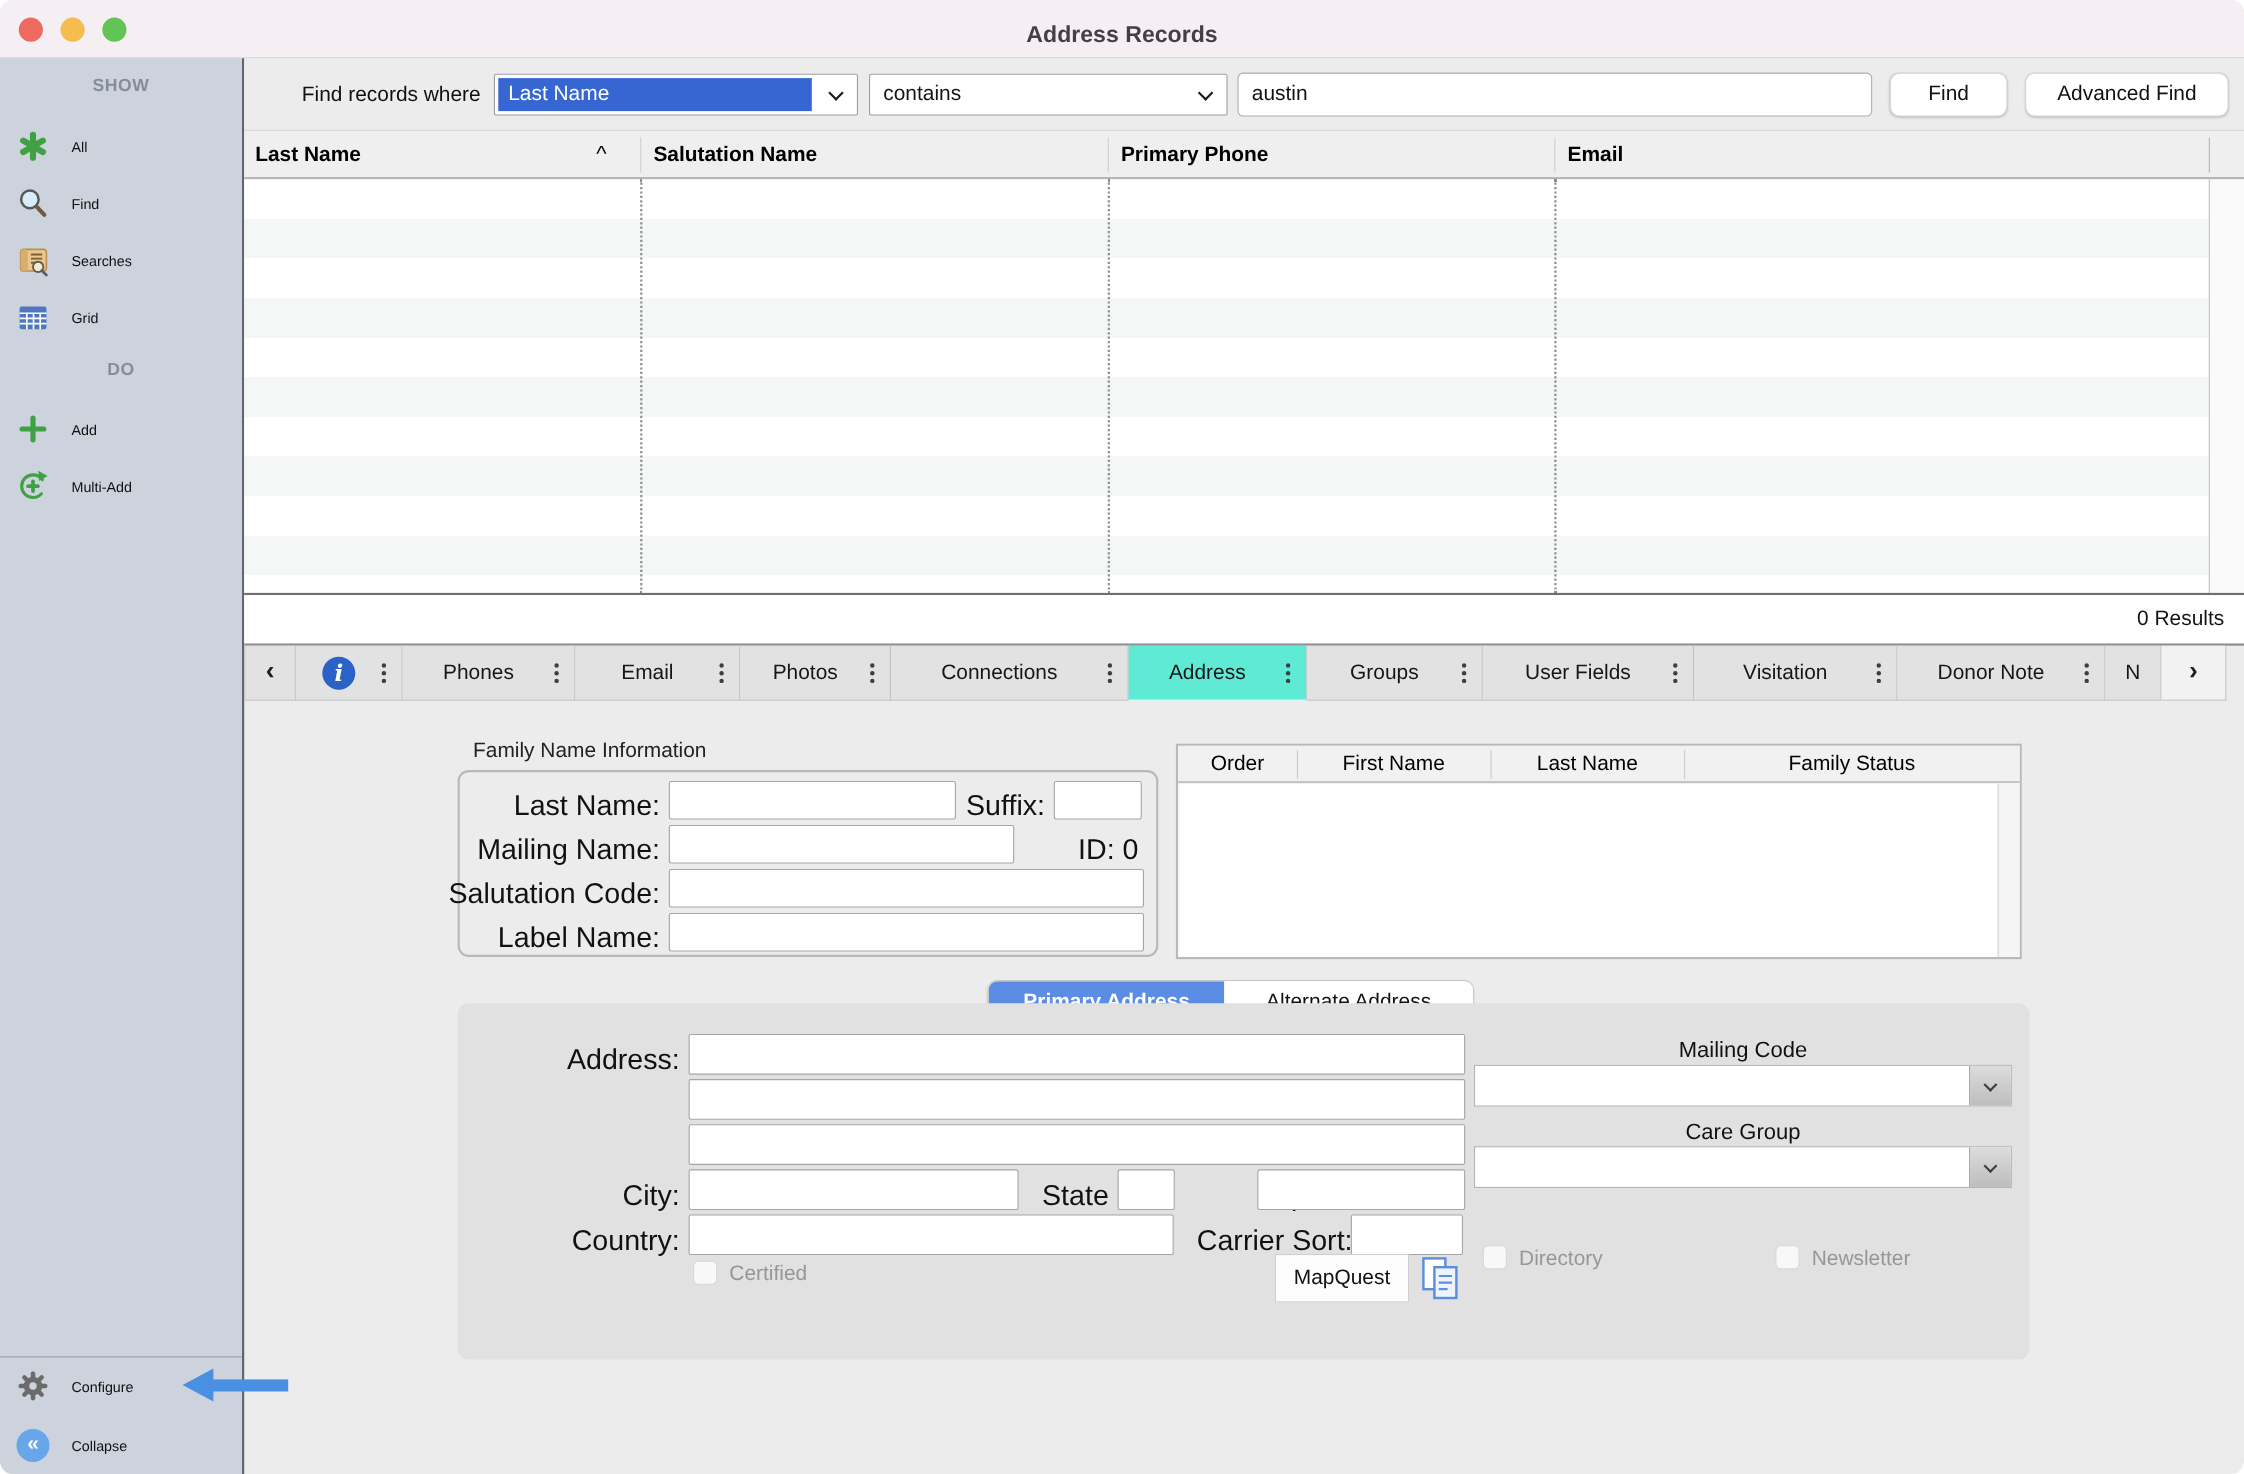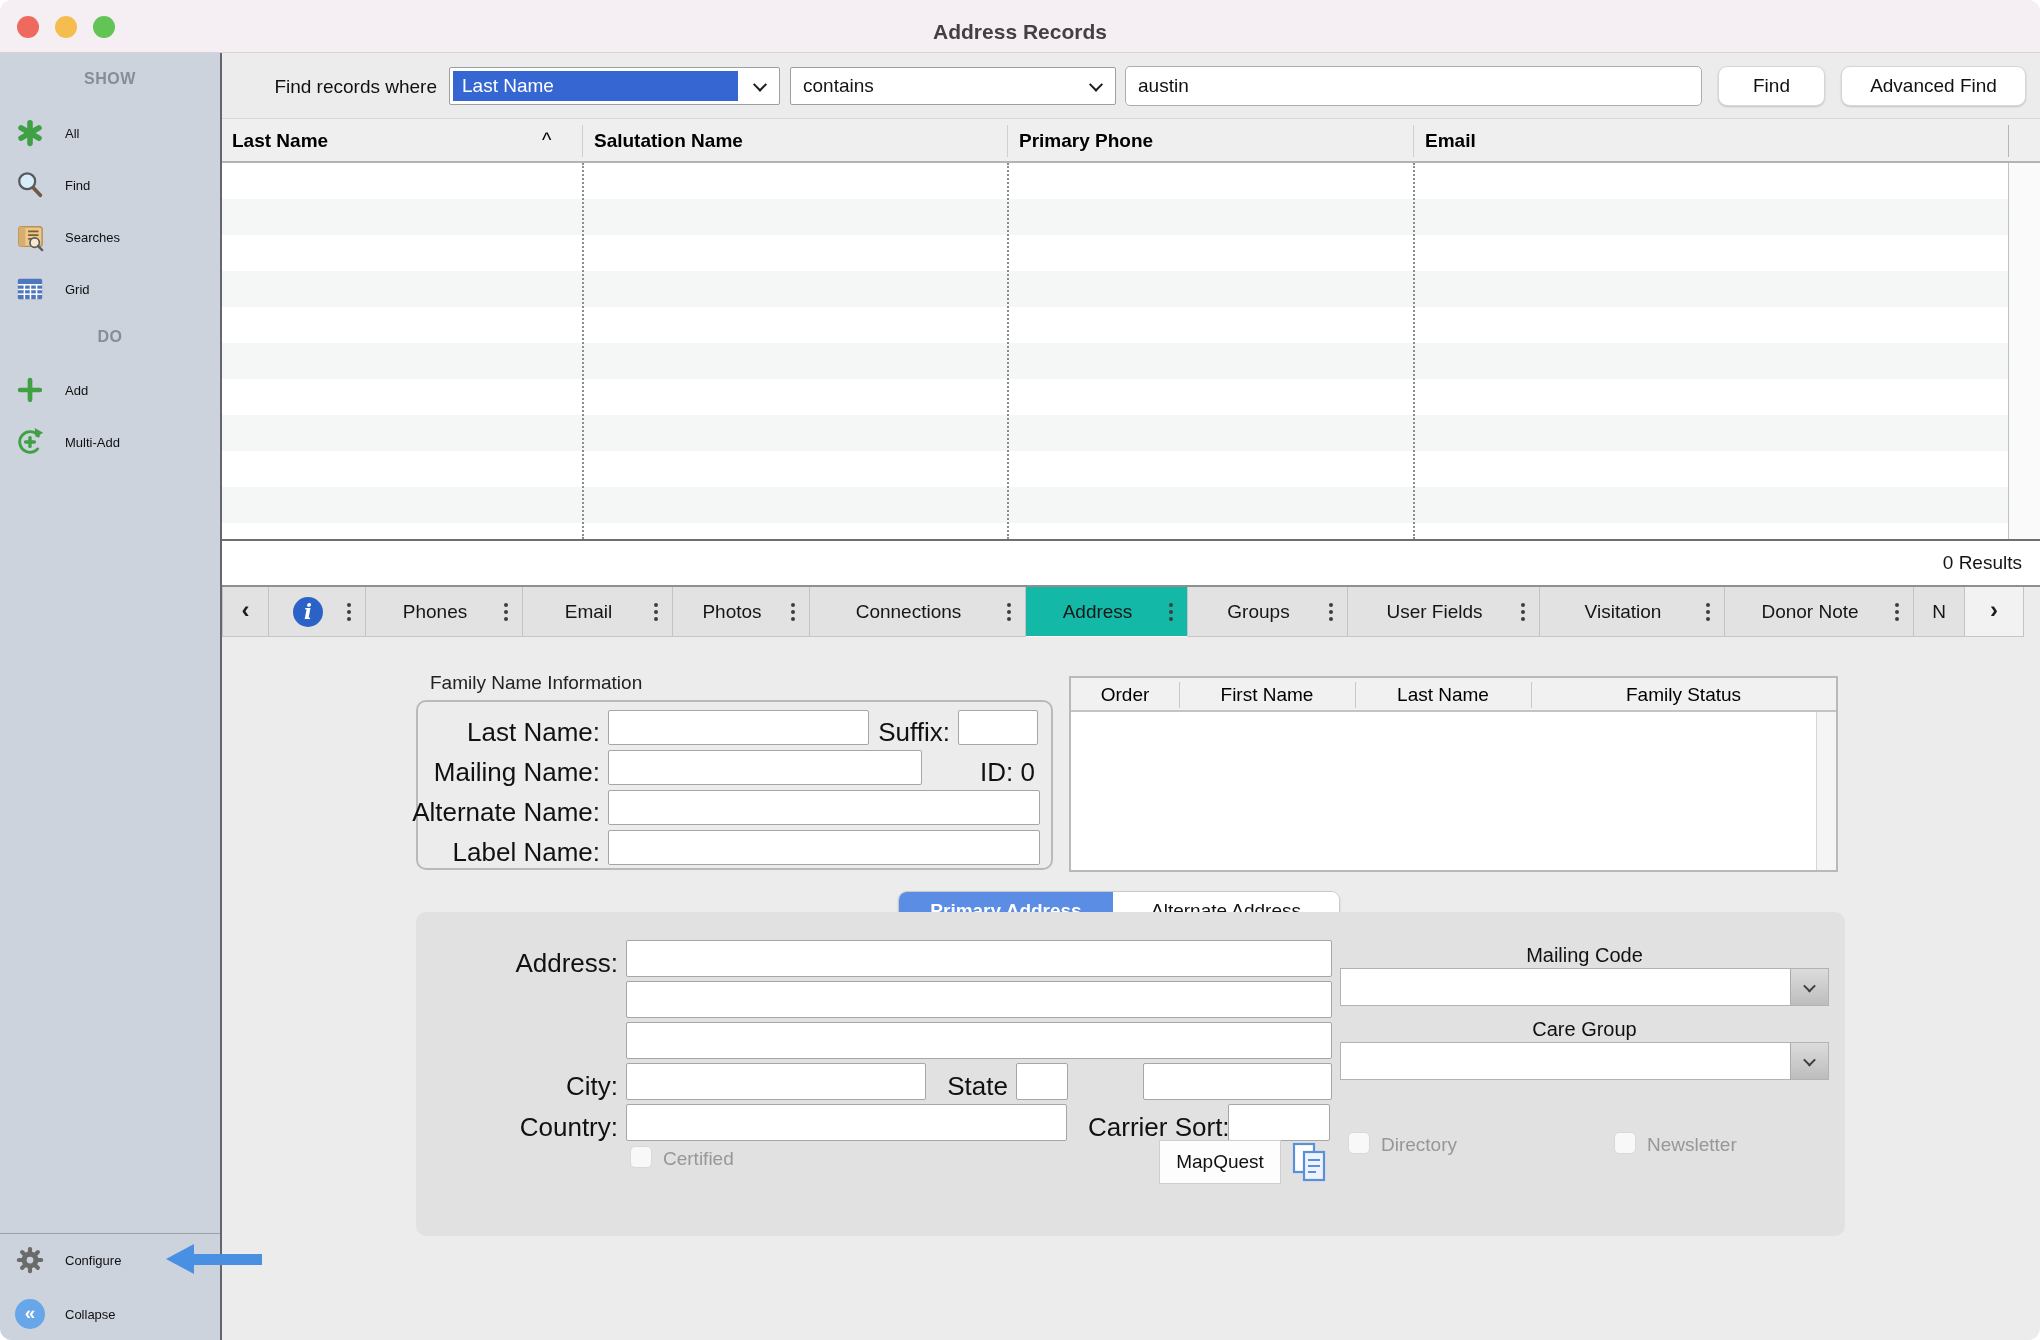--- a/index.html
+++ b/index.html
@@ -43,21 +43,21 @@
   .dotline{position:absolute;top:0;height:376px;width:0;border-left:2px dotted #8d8d8d}
   .vscroll{left:2008px;top:163px;width:32px;height:376px;background:#fafafa;border-left:1px solid #c2c2c2}
   .tbl-bottom{left:222px;top:539px;width:1818px;height:2px;background:#6f6f6f}
   .resultsbar{left:222px;top:541px;width:1818px;height:44px;background:#ffffff;display:flex;align-items:center;justify-content:flex-end;padding-right:18px;font-size:19px}
 
   
   .tabbar{left:222px;top:585px;width:1818px;height:52px;background:#ececec;border-top:2px solid #8f8f8f;display:flex}
   .tab{height:50px;background:#e2e2e2;border-right:1px solid #c3c3c3;border-bottom:1px solid #c6c6c6;
        display:flex;align-items:center;justify-content:center;font-size:19px;color:#161616}
   .tab.first{border-left:1px solid #c3c3c3}
-  .tab.active{background:#14b8a6;border-bottom:1px solid #fcfcfc}
+  .tab.active{background:#5eead4;border-bottom:1px solid #fcfcfc}
   .tab .lbl{flex:1;text-align:center}
   .kebab{width:4px;height:4px;border-radius:50%;background:#3e3e3e;box-shadow:0 -7px 0 #3e3e3e,0 7px 0 #3e3e3e;margin:0 14px 0 0}
   .chevtab{font-size:24px;font-weight:700;color:#1d1d1d;padding-bottom:4px}
   .info-circle{width:30px;height:30px;border-radius:50%;background:#2b62c7;color:#fff;display:flex;align-items:center;justify-content:center;
                font-family:"DejaVu Serif",serif;font-style:italic;font-weight:700;font-size:21px}
 
   
   .content-label{font-size:19px;color:#222}
   .groupbox{border:2px solid #b9b9b9;border-radius:10px}
   .frm-label{position:absolute;text-align:right;font-size:26px;color:#111;white-space:nowrap}
@@ -317,21 +317,21 @@
 
   <div class="frm-label" style="left:400px;top:717px;width:200px">Last Name:</div>
   <input class="frm-input" style="left: 608px; top: 710px; width: 261px; height: 35px;">
   <div class="frm-label" style="left:850px;top:717px;width:100px">Suffix:</div>
   <input class="frm-input" style="left: 958px; top: 710px; width: 80px; height: 35px;">
 
   <div class="frm-label" style="left:400px;top:757px;width:200px">Mailing Name:</div>
   <input class="frm-input" style="left: 608px; top: 750px; width: 314px; height: 35px;">
   <div class="frm-label" style="left:935px;top:757px;width:100px;font-weight:500">ID: 0</div>
 
-  <div class="frm-label" style="left:400px;top:797px;width:200px">Alternate Name:</div>
+  <div class="frm-label" style="left:400px;top:797px;width:200px">Salutation Code:</div>
   <input class="frm-input" style="left: 608px; top: 790px; width: 432px; height: 35px;">
 
   <div class="frm-label" style="left:400px;top:837px;width:200px">Label Name:</div>
   <input class="frm-input" style="left: 608px; top: 830px; width: 432px; height: 35px;">
 
   <div class="abs ftable">
     <div class="ftable-head">
       <div class="fth" style="left:0;width:108px">Order</div>
       <div class="fth-sep" style="left:108px"></div>
       <div class="fth" style="left:108px;width:176px">First Name</div>

